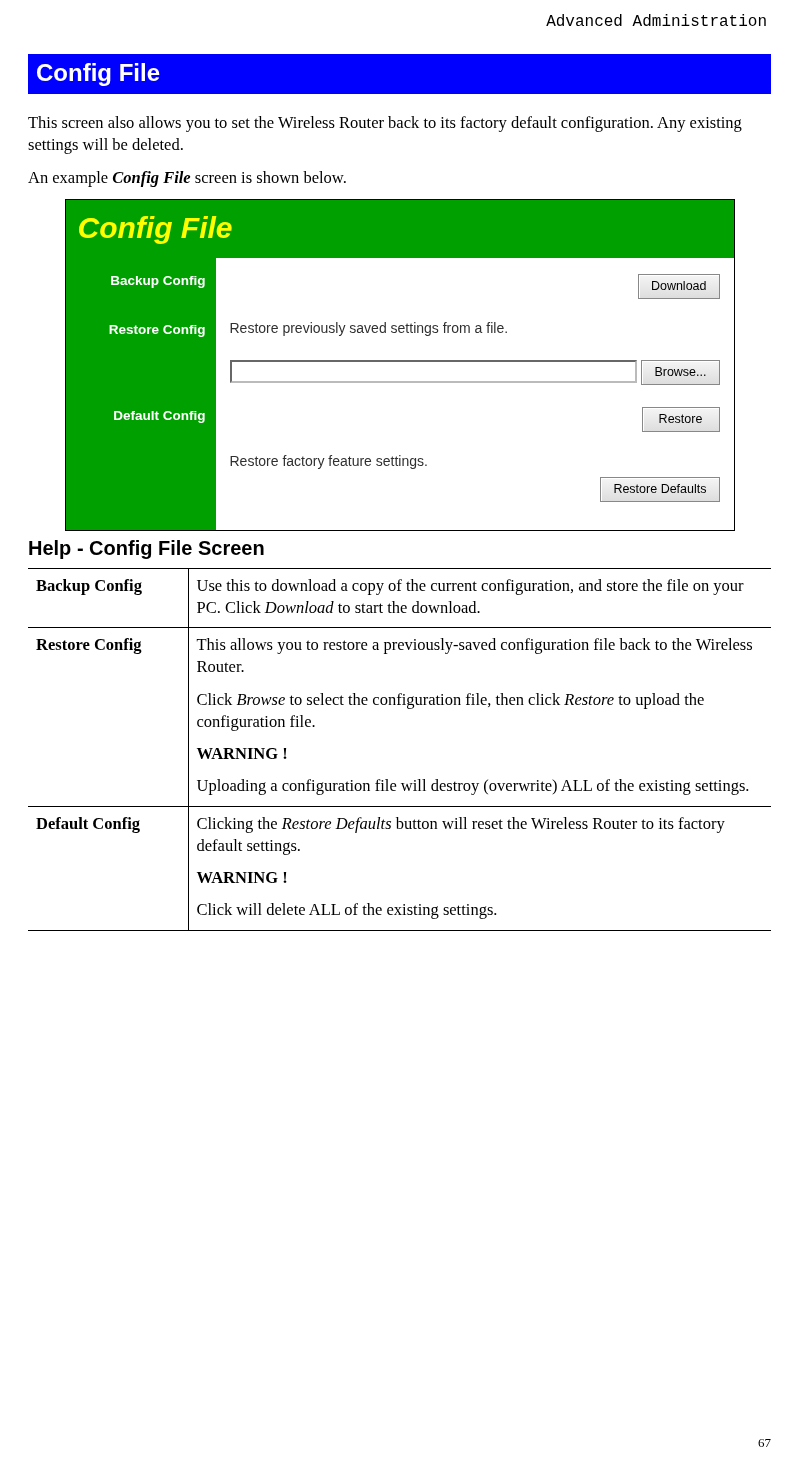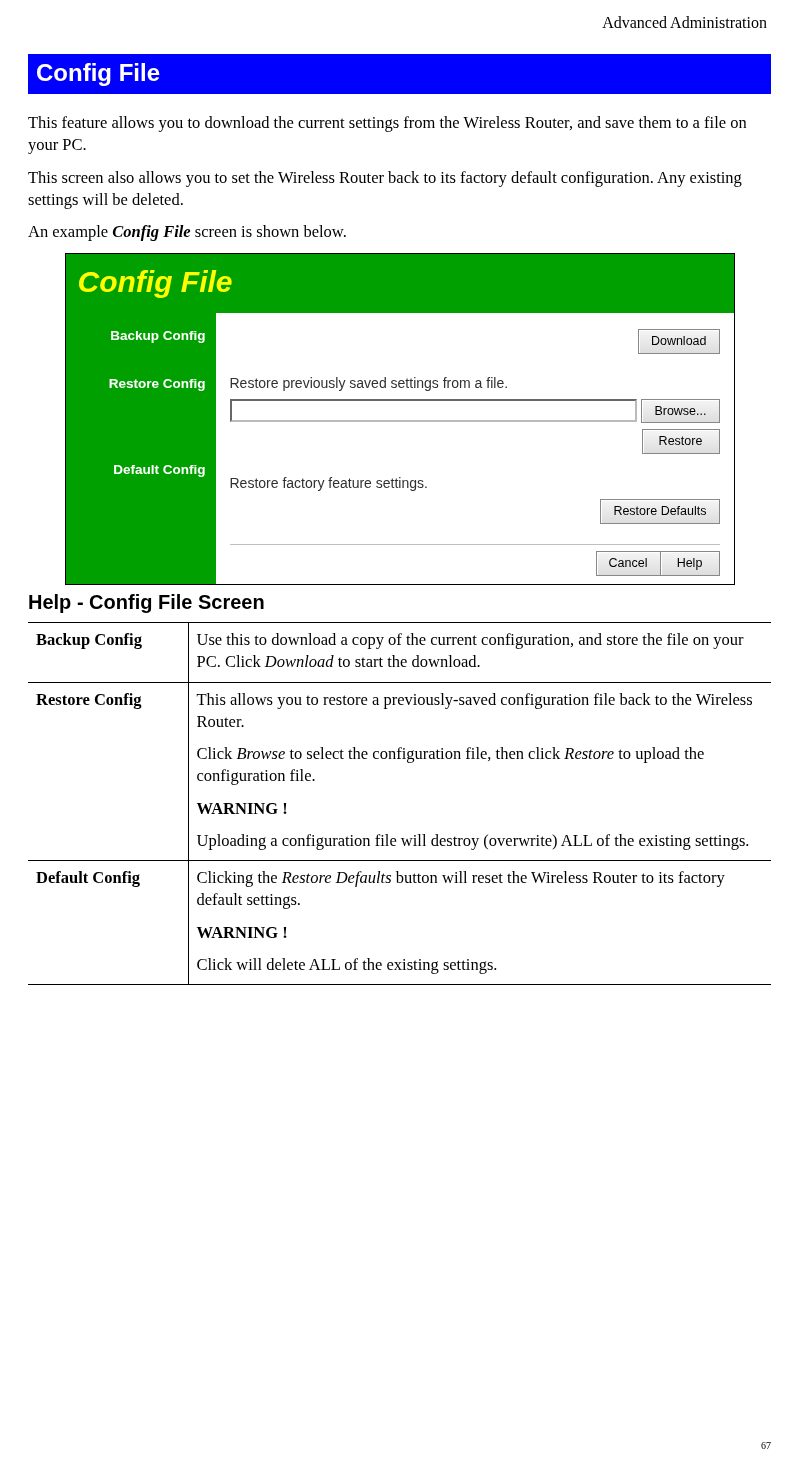--- a/index.html
+++ b/index.html
@@ -16,20 +16,21 @@
   .page {
     padding: 12px 32px 24px 28px;
     position: relative;
     min-height: 1468px;
   }
   .header-right {
     text-align: right;
     font-size: 16px;
     margin-bottom: 20px;
     margin-right: 4px;
+    font-family: Liberation Mono, monospace;
   }
   .section-banner {
     background: #0000ff;
     color: #fff;
     font-family: Arial, Helvetica, sans-serif;
     font-weight: bold;
     font-size: 24px;
     padding: 3px 8px 5px 8px;
     margin-bottom: 18px;
   }
@@ -76,21 +77,21 @@
     font-family: Tahoma, Arial, sans-serif;
     font-size: 12.5px;
     padding: 3px 12px;
     background: linear-gradient(#f5f5f5,#ddd);
     border: 1px solid #888;
     color: #000;
     text-align: center;
     box-shadow: inset 1px 1px 0 #fff;
   }
   .cs-gray-btn.wide { min-width: 116px; }
-  .cs-file-row { display: flex; align-items: stretch; margin: 6px 0; }
+  .cs-file-row { display: flex; align-items: stretch; margin: 22px 0; }
   .cs-file-input {
     flex: 1;
     border: 2px inset #bbb;
     background: #fff;
     height: 23px;
     font-size: 13px;
     padding: 0 4px;
   }
   .cs-bottom {
     border-top: 1px solid #bfbfbf;
@@ -125,32 +126,31 @@
     border-right: 1px solid #000;
   }
   table.data p { margin: 0 0 10px 0; }
   table.data p:last-child { margin-bottom: 0; }
   .tab-warn { font-weight: bold; }
   .tab-italic { font-style: italic; }
   .page-number {
     position: absolute;
     bottom: 16px;
     right: 32px;
-    font-size: 10px;
+    font-size: 13px;
   }
 </style>
 </head>
 <body>
 
 <div class="page">
   <div class="header-right">Advanced Administration</div>
 
   <div class="section-banner">Config File</div>
 
-  <p class="para">This feature allows you to download the current settings from the Wireless Router, and save them to a file on your PC.</p>
   <p class="para">This screen also allows you to set the Wireless Router back to its factory default configuration. Any existing settings will be deleted.</p>
   <p class="para">
     <span>An example </span><span class="emph">Config File</span><span> screen is shown below.</span>
   </p>
 
   <div class="figure-wrap">
     <div class="config-shot">
       <div class="cs-titlebar">Config File</div>
       <div class="cs-body">
         <div class="cs-sidebar">
@@ -170,23 +170,20 @@
           </div>
           <div class="cs-btn-row">
             <span class="cs-gray-btn">Restore</span>
           </div>
 
           <div class="cs-row">Restore factory feature settings.</div>
           <div class="cs-btn-row">
             <span class="cs-gray-btn wide">Restore Defaults</span>
           </div>
 
-          <div class="cs-bottom">
-            <span class="cs-gray-btn">Cancel</span><span class="cs-gray-btn">Help</span>
-          </div>
         </div>
       </div>
     </div>
   </div>
 
 
   <div class="sub-heading">Help - Config File Screen</div>
 
   <table class="data">
     <tbody>

